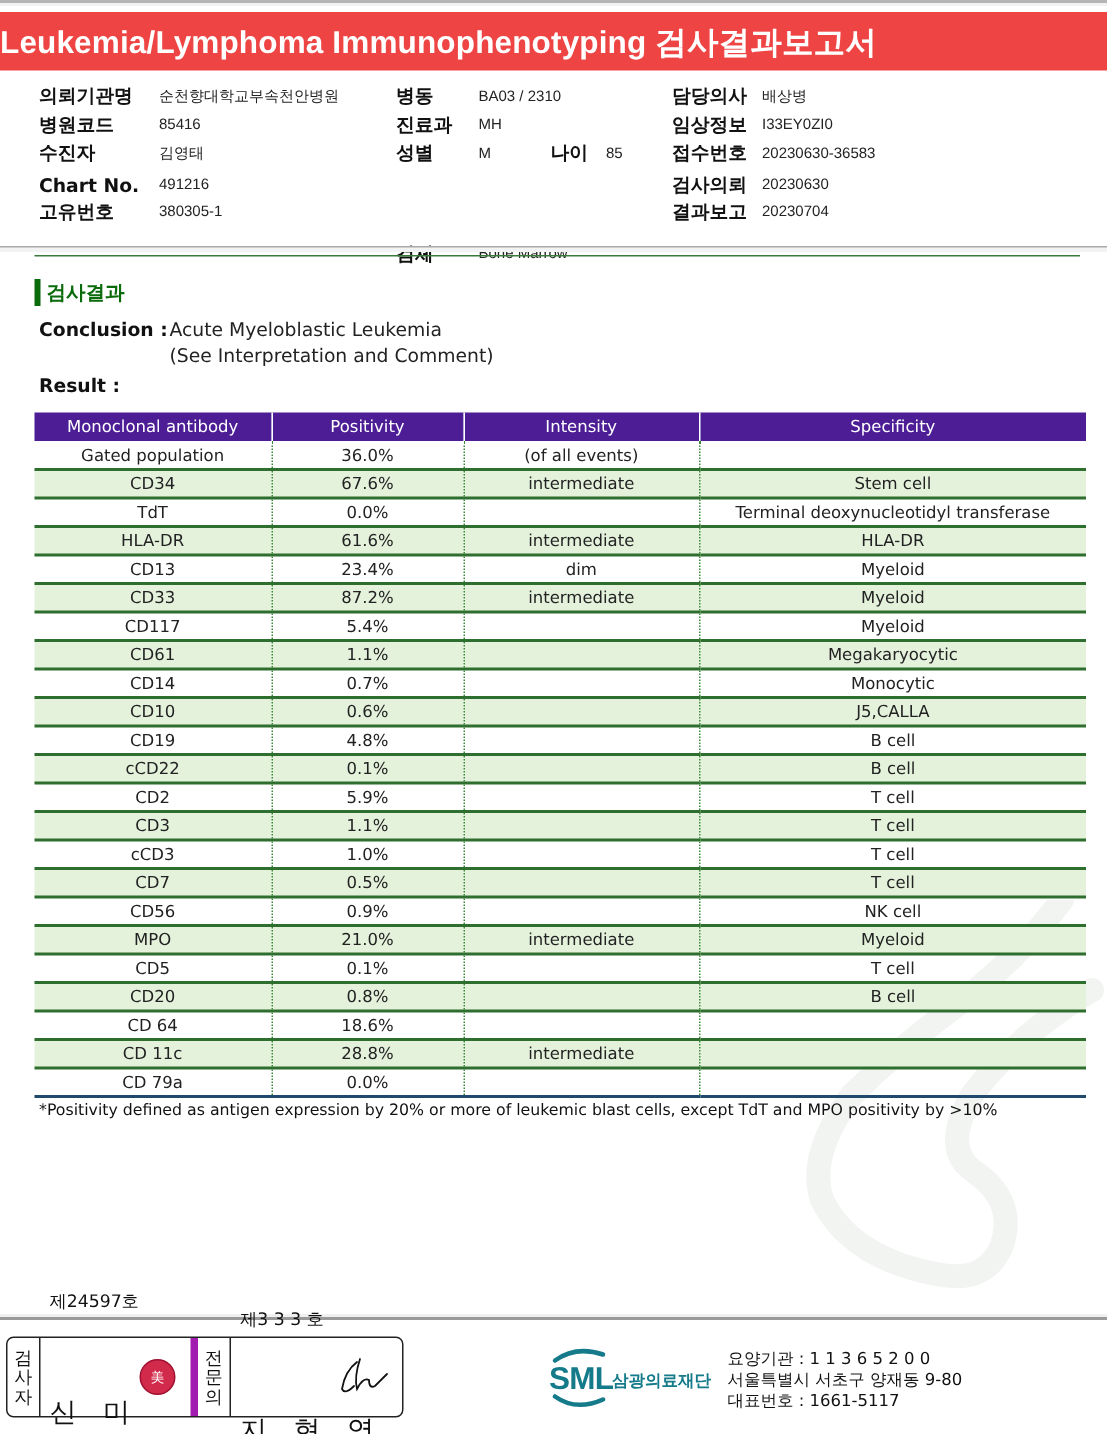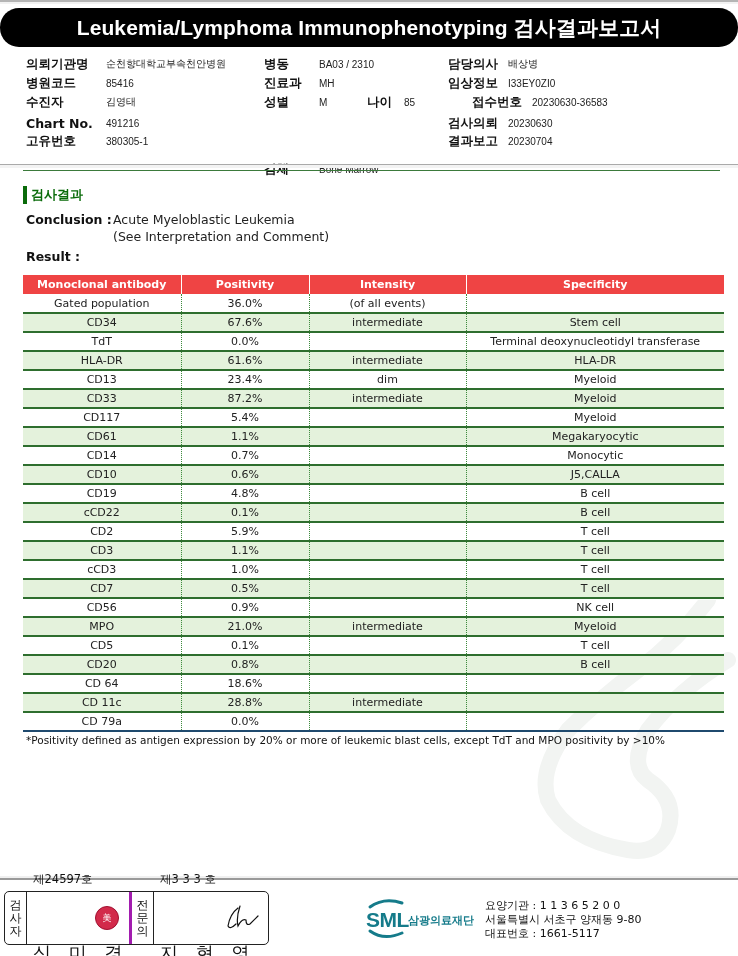--- a/index.html
+++ b/index.html
@@ -2,24 +2,24 @@
 <html><head>
   <meta charset="utf-8">
   <style>
     * { box-sizing: border-box; margin: 0; padding: 0; }
     html, body { width: 738px; height: 956px; background: #ffffff; overflow: hidden; }
     body { font-family: "DejaVu Sans", "Liberation Sans", sans-serif; color: #111; position: relative; }
 
     .top-rule { position: absolute; left: 0; top: 0; width: 738px; height: 4px; border-top: 2px solid #b5b5b5; background: #f2f2f2; }
     .title-bar {
       position: absolute; left: 0; top: 8px; width: 738px; height: 39px;
-      background: #000000; color: #fff;
-      display: flex; align-items: center; justify-content: center;
+      background: #ef4444; color: #fff;
+      display: flex; align-items: center; justify-content: flex-start;
       font-family: "Liberation Sans", "DejaVu Sans", sans-serif;
-      font-size: 21px; font-weight: bold; letter-spacing: 0.1px; border-radius: 19px;
+      font-size: 21px; font-weight: bold; letter-spacing: 0.1px;
     }
 
     .info { position: absolute; top: 55px; left: 26px; width: 700px; height: 96px; font-size: 12px; }
     .info .row { position: absolute; height: 18px; display: flex; align-items: center; white-space: nowrap; }
     .info .lbl { font-weight: bold; font-size: 12.5px; color: #111; }
     .info .val { color: #222; font-size: 10px; font-family: Liberation Sans, sans-serif; }
 
     .sep-gray { position: absolute; left: 0; top: 164px; width: 738px; height: 4px; border-top: 1px solid #aaa; background: #f3f3f3; }
     .sep-green { position: absolute; left: 23px; top: 170px; width: 697px; height: 1px; background: #3b7a3b; }
 
@@ -31,21 +31,21 @@
     .conclusion .lbl { position: absolute; left: 0; top: 0; font-weight: bold; width: 90px; }
     .conclusion .v1 { position: absolute; left: 87px; top: 0; white-space: nowrap; color: #222; }
     .conclusion .v2 { position: absolute; left: 87px; top: 17px; white-space: nowrap; color: #222; }
     .result-lbl { position: absolute; left: 26px; top: 249px; font-weight: bold; font-size: 12.5px; }
 
     table.results {
       position: absolute; left: 23px; top: 275px; width: 701px;
       border-collapse: collapse; font-size: 11px; font-family: "DejaVu Sans", sans-serif;
     }
     table.results th {
-      background: #ef4444; color: #fff; height: 19px; font-weight: bold; font-size: 11px;
+      background: #4c1d95; color: #fff; height: 19px; font-weight: normal; font-size: 11px;
       border-left: 1px solid #ffffff;
     }
     table.results th:first-child { border-left: none; }
     table.results td {
       height: 19px; text-align: center; color: #222;
       border-left: 1px dotted #3b8a3b; border-bottom: 2px solid #2e6e2e; padding: 0;
     }
     table.results td:first-child { border-left: none; }
     table.results tr.alt td { background: #e4f2dc; }
     table.results tr:last-child td { border-bottom: 2px solid #1f4a6e; }
@@ -63,21 +63,21 @@
       font-family: "DejaVu Sans", sans-serif; color: #111;
     }
     .sign-box .vlabel {
       width: 22px; border-right: 1px solid #222;
       display: flex; flex-direction: column; align-items: center; justify-content: center;
       font-size: 12px; line-height: 13px;
     }
     .sign-box .cell { position: relative; display: flex; flex-direction: column; justify-content: center; padding-left: 6px; }
     .sign-box .cell .l1 { font-size: 11.5px; margin-bottom: 6px; }
     .sign-box .cell .l2 { font-size: 18px; letter-spacing: 6px; margin-top: 48px; }
-    .sign-box .cell1 { width: 105px; border-right: 3px solid #a21caf; }
+    .sign-box .cell1 { width: 105px; border-right: 5px solid #a21caf; }
     .sign-box .cell2 { flex: 1; }
     .seal {
       position: absolute; right: 10px; top: 14px; width: 24px; height: 24px; border-radius: 50%;
       background: #d22a4a; color: #fff; font-size: 9px; display: flex; align-items: center; justify-content: center;
       border: 1px solid #a01030;
     }
     .signature { position: absolute; right: 8px; top: 12px; width: 36px; height: 28px; }
 
     .logo { position: absolute; left: 364px; top: 895px; width: 116px; height: 46px; }
     .logo .sml { position: absolute; left: 2px; top: 13px; font-family: "Liberation Sans", sans-serif; font-weight: bold; font-size: 21px; color: #157b8a; letter-spacing: -0.5px; }
@@ -138,21 +138,21 @@
 
   <div class="row" style="left:422px;top:0;">
     <span class="lbl" style="width:60px;">담당의사</span>
     <span class="val">배상병</span>
   </div>
   <div class="row" style="left:422px;top:19px;">
     <span class="lbl" style="width:60px;">임상정보</span>
     <span class="val">I33EY0ZI0</span>
   </div>
   <div class="row" style="left:422px;top:38px;">
-    <span class="lbl" style="width:60px;margin-left:24px;">접수번호</span>
+    <span class="lbl" style="width:60px;">접수번호</span>
     <span class="val">20230630-36583</span>
   </div>
   <div class="row" style="left:422px;top:59px;">
     <span class="lbl" style="width:60px;">검사의뢰</span>
     <span class="val">20230630</span>
   </div>
   <div class="row" style="left:422px;top:77px;">
     <span class="lbl" style="width:60px;">결과보고</span>
     <span class="val">20230704</span>
   </div>

